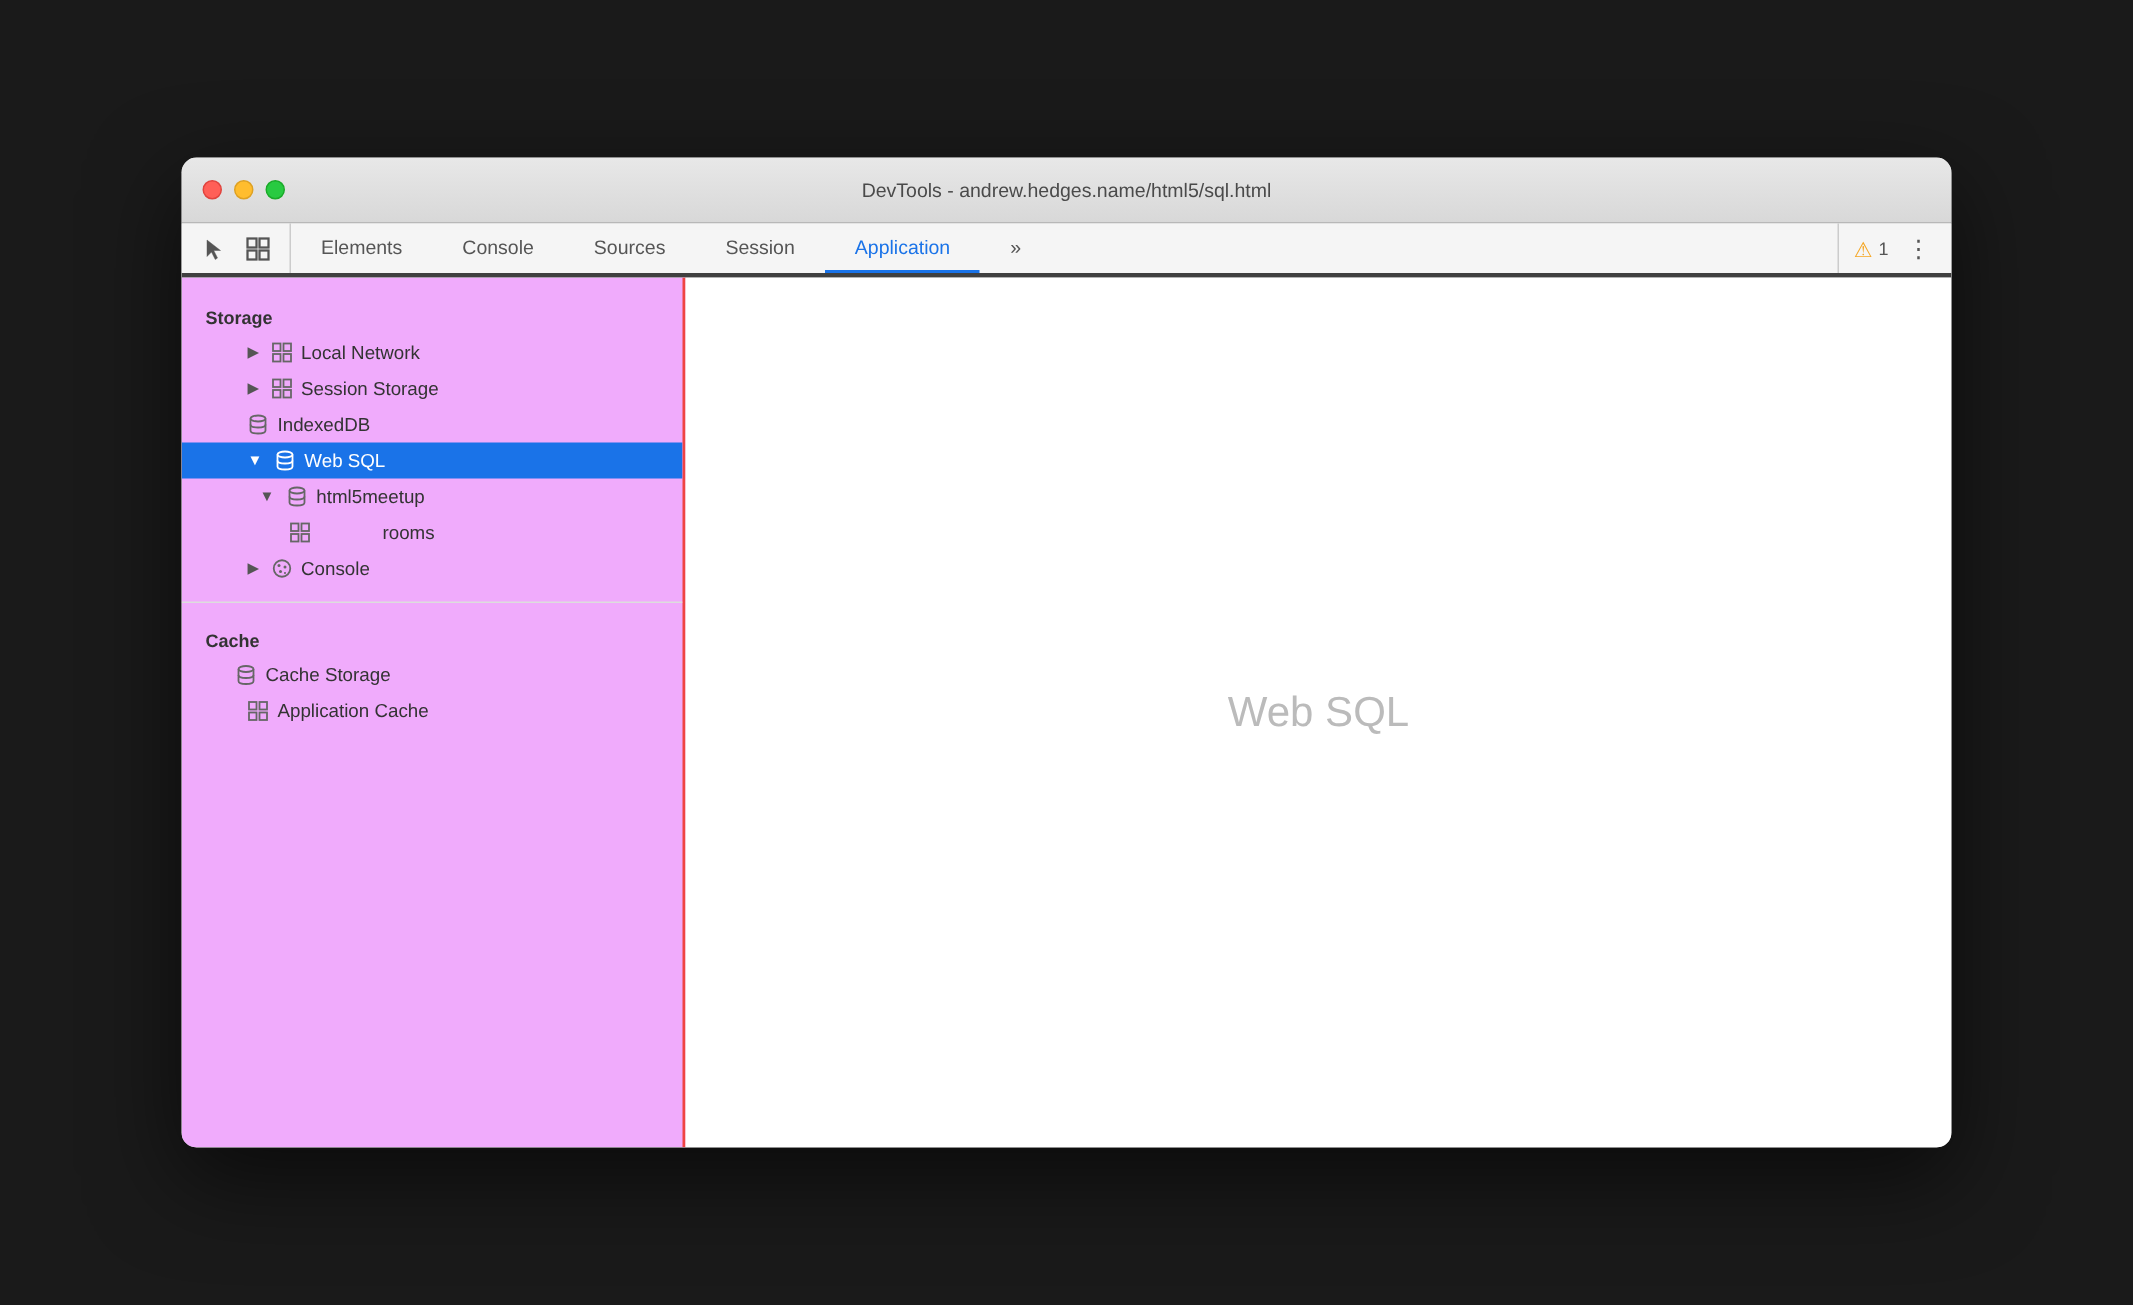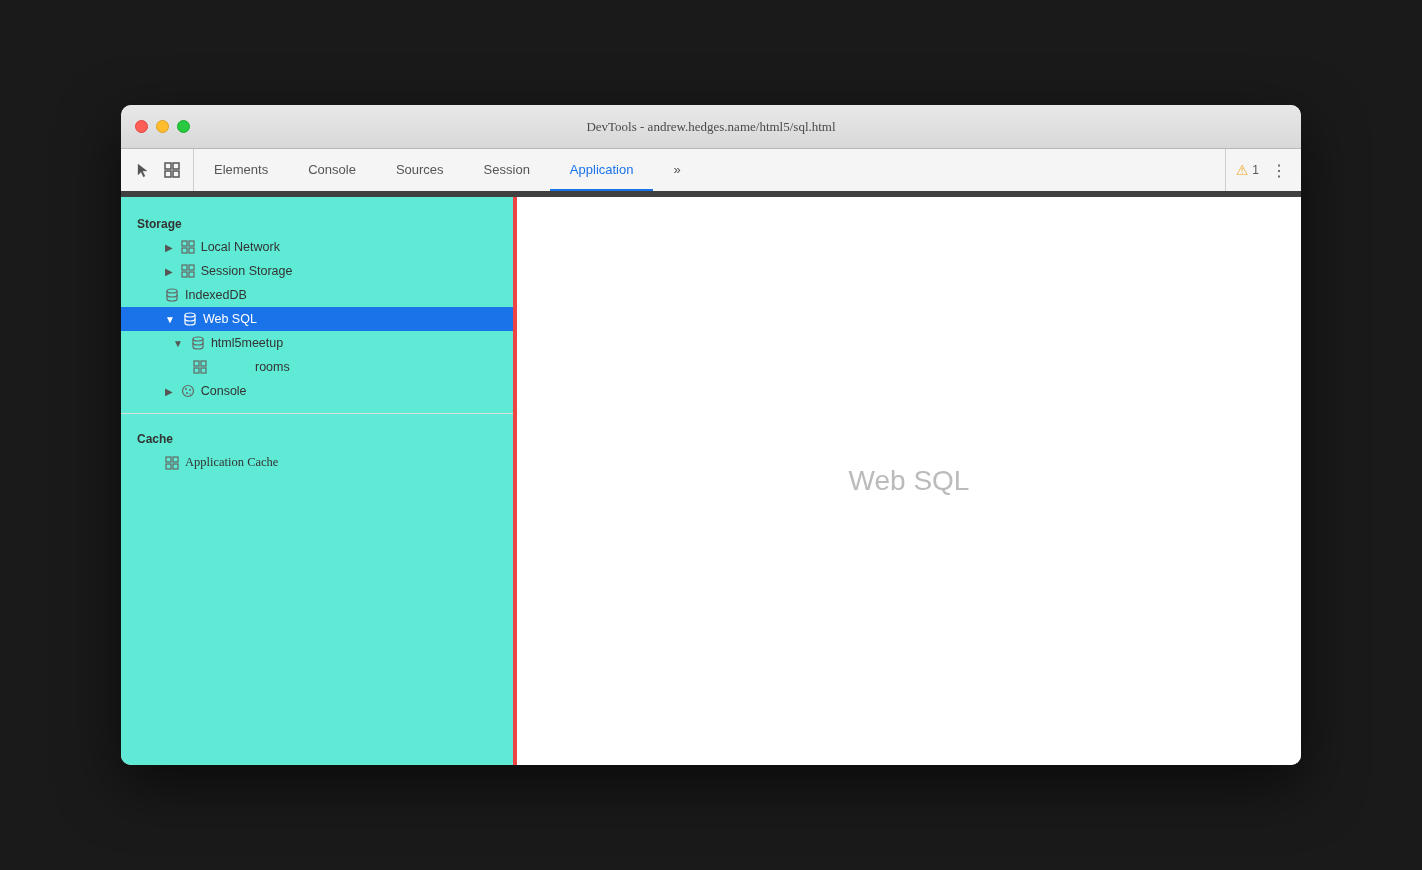--- a/index.html
+++ b/index.html
@@ -25,21 +25,20 @@
     .title-bar {
       height: 44px;
       background: linear-gradient(to bottom, #e8e8e8, #d8d8d8);
       display: flex;
       align-items: center;
       padding: 0 14px;
       border-bottom: 1px solid #b8b8b8;
       border-radius: 10px 10px 0 0;
       position: relative;
       flex-shrink: 0;
-      font-family: Liberation Serif, serif;
     }
     .traffic-lights {
       display: flex;
       gap: 8px;
       z-index: 2;
     }
     .traffic-light {
       width: 13px;
       height: 13px;
       border-radius: 50%;
@@ -51,23 +50,23 @@
     .title-text {
       position: absolute;
       left: 50%;
       transform: translateX(-50%);
       font-size: 13px;
       color: #4a4a4a;
       font-weight: 500;
     }
     
     .toolbar {
-      height: 48px;
+      height: 36px;
       background: #f5f5f5;
-      border-bottom: 6px solid #404040;
+      border-bottom: 3px solid #404040;
       display: flex;
       align-items: stretch;
       flex-shrink: 0;
     }
     .toolbar-icons {
       display: flex;
       align-items: center;
       padding: 0 10px;
       gap: 8px;
       border-right: 1px solid #ccc;
@@ -127,23 +126,23 @@
       padding: 0 4px;
     }
     
     .main {
       display: flex;
       flex: 1;
       overflow: hidden;
     }
     
     .sidebar {
-      width: 396px;
-      background: #5eead4;
-      border-right: 4px solid #ef4444;
+      width: 336px;
+      background: #f0abfc;
+      border-right: 2px solid #ef4444;
       overflow-y: auto;
       flex-shrink: 0;
       padding: 12px 0;
     }
     .sidebar-section-header {
       font-size: 11px;
       font-weight: 600;
       color: #333;
       padding: 8px 16px 4px 16px;
       text-transform: none;
@@ -348,22 +347,32 @@
             <circle cx="9" cy="10" r="0.7" fill="#666"></circle>
           </svg>
         </span>
         <span>Console</span>
       </div>
 
       <div class="sidebar-divider"></div>
 
       <div class="sidebar-section-header">Cache</div>
 
-
-      <div class="sidebar-item level2" style="font-family:Liberation Serif, serif;">
+      <div class="sidebar-item level2" style="padding-left:36px;">
+        <span class="item-icon">
+          <svg width="14" height="14" viewBox="0 0 14 14" fill="none">
+            <ellipse cx="7" cy="3" rx="5" ry="2" stroke="#666" stroke-width="1.2" fill="none"></ellipse>
+            <path d="M2 3 L2 11 Q2 13 7 13 Q12 13 12 11 L12 3" stroke="#666" stroke-width="1.2" fill="none"></path>
+            <path d="M2 7 Q2 9 7 9 Q12 9 12 7" stroke="#666" stroke-width="1.2" fill="none"></path>
+          </svg>
+        </span>
+        <span>Cache Storage</span>
+      </div>
+
+      <div class="sidebar-item level2" style="">
         <span class="item-icon">
           <svg width="14" height="14" viewBox="0 0 14 14" fill="none">
             <rect x="1" y="1" width="5" height="5" stroke="#666" stroke-width="1.2" fill="none"></rect>
             <rect x="8" y="1" width="5" height="5" stroke="#666" stroke-width="1.2" fill="none"></rect>
             <rect x="1" y="8" width="5" height="5" stroke="#666" stroke-width="1.2" fill="none"></rect>
             <rect x="8" y="8" width="5" height="5" stroke="#666" stroke-width="1.2" fill="none"></rect>
           </svg>
         </span>
         <span>Application Cache</span>
       </div>

